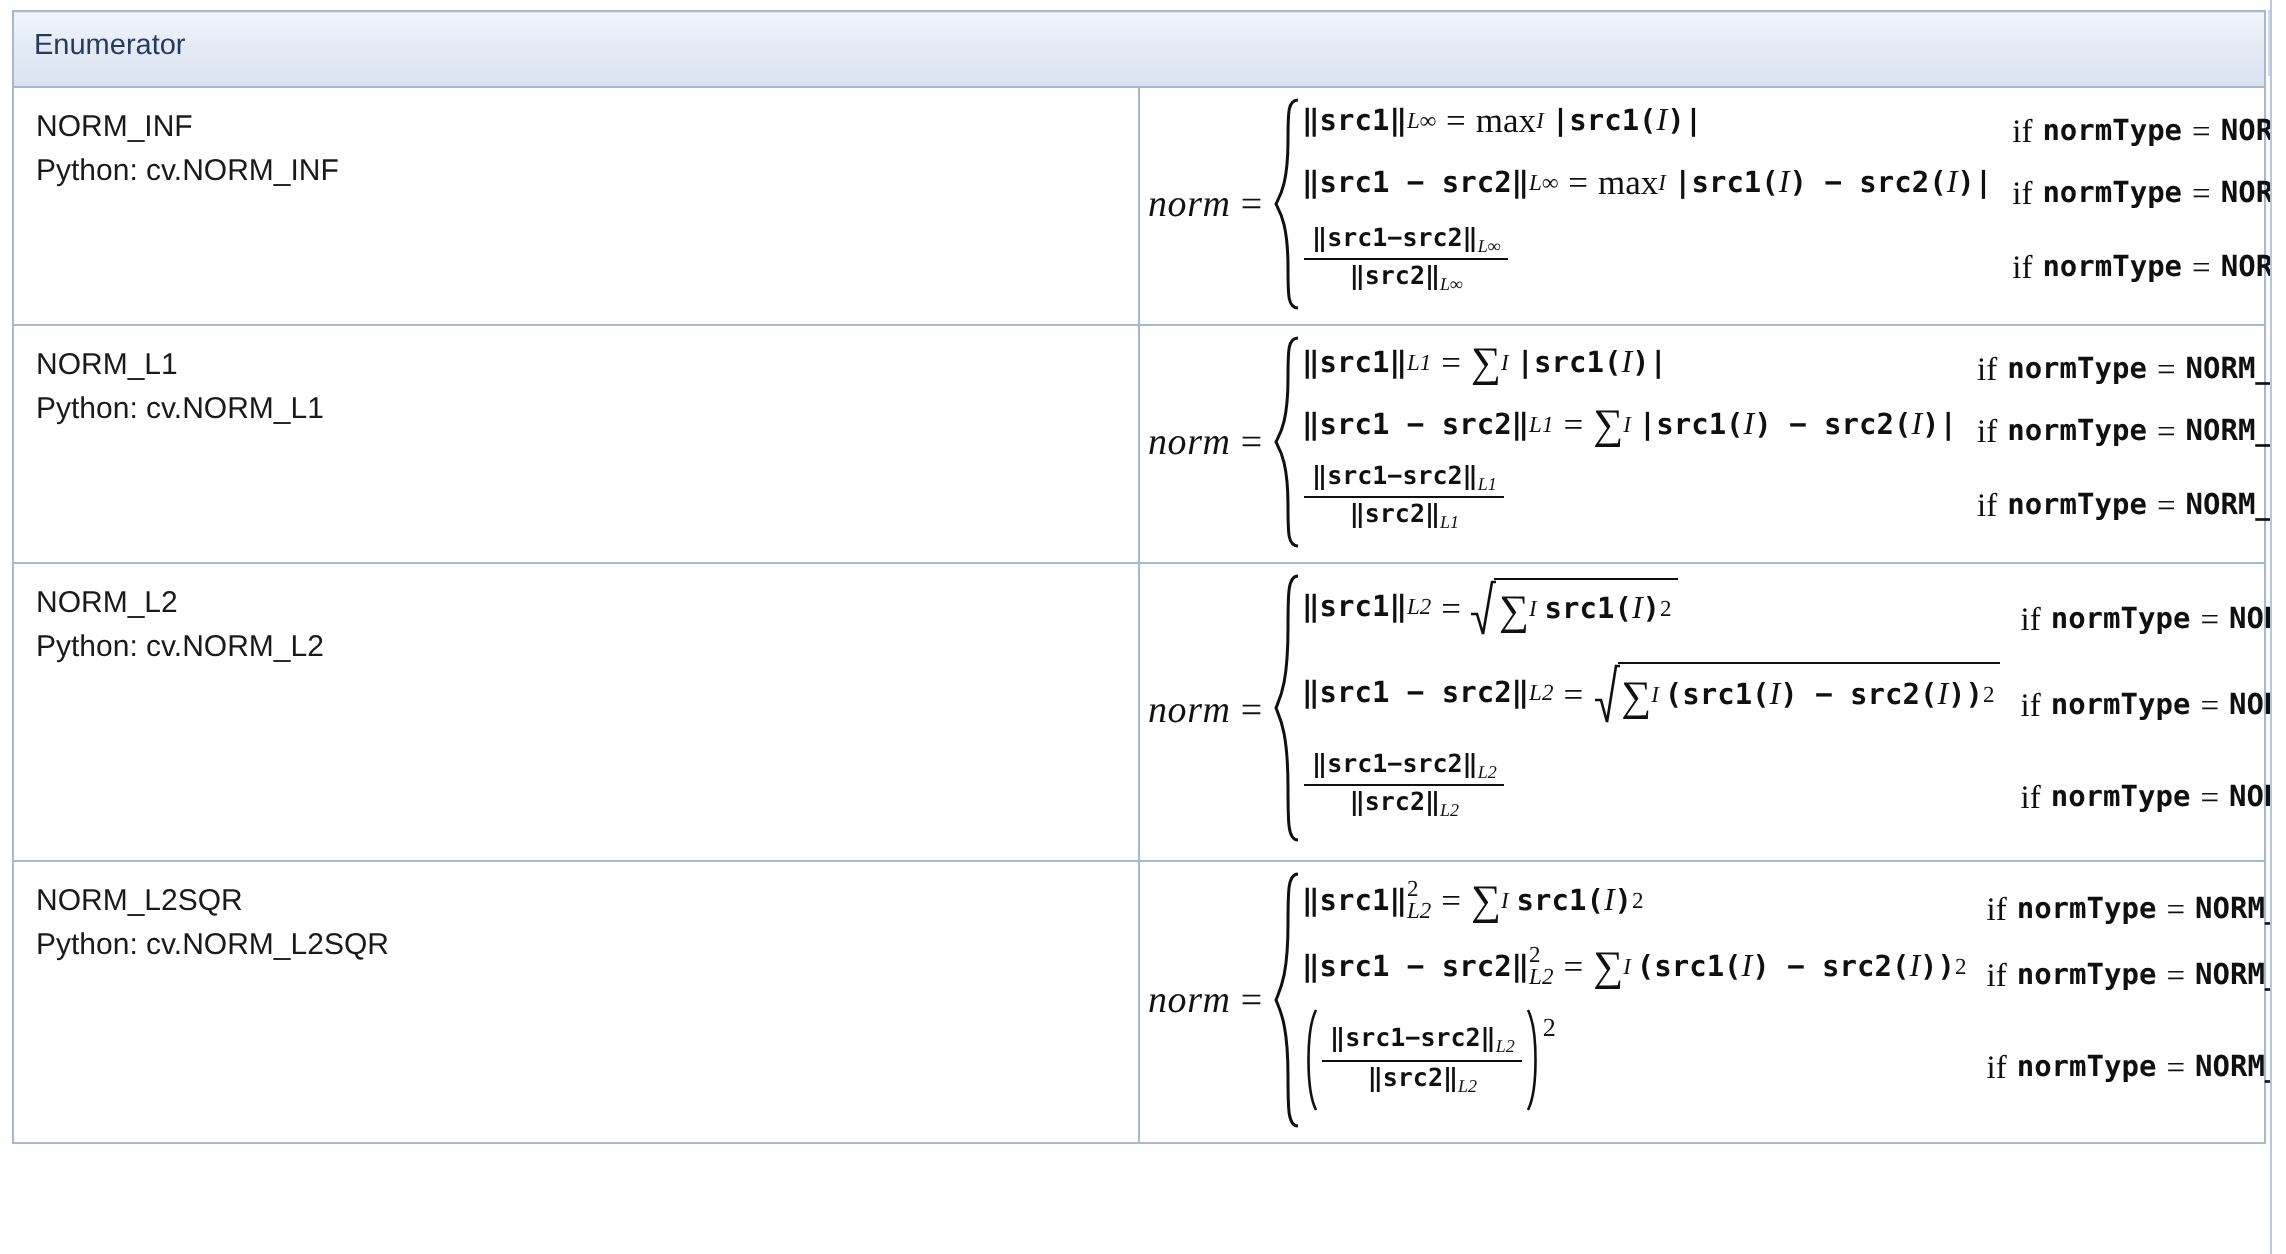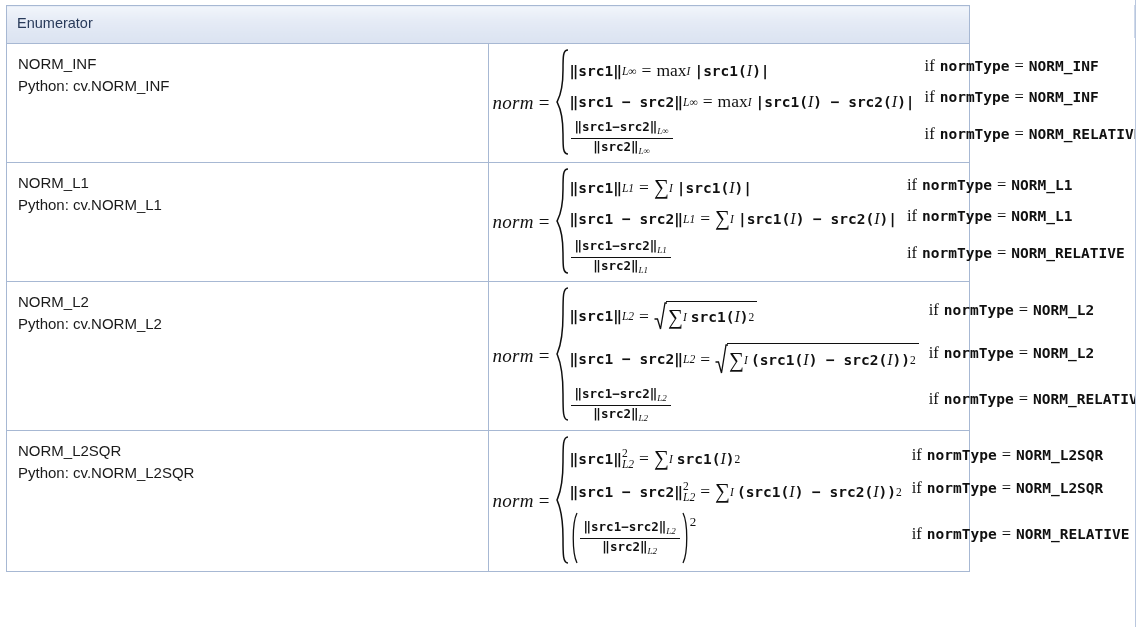--- a/index.html
+++ b/index.html
@@ -20,21 +20,21 @@
     left: 0;
     top: 0;
     width: 1143px;
     height: 627px;
     box-sizing: border-box;
     background: #ffffff;
   }
 
   table.enum-table {
     border-collapse: collapse;
-    width: 964px;
+    width: 1127px;
     margin-left: 6px;
     margin-top: 5px;
     table-layout: fixed;
     background: #ffffff;
   }
 
   
   thead th.enum-header {
     text-align: left;
     font-weight: normal;
@@ -108,21 +108,21 @@
   }
   .brace svg { display: block; }
 
   .cases {
     display: flex;
     flex-direction: column;
     justify-content: center;
   }
   .case-line {
     display: flex;
-    align-items: flex-end;
+    align-items: flex-start;
     white-space: nowrap;
   }
   .case-expr {
     font-family: "Liberation Serif", serif;
     font-size: 17.5px;
     color: #101010;
     display: flex;
     align-items: center;
   }
   .case-cond {

